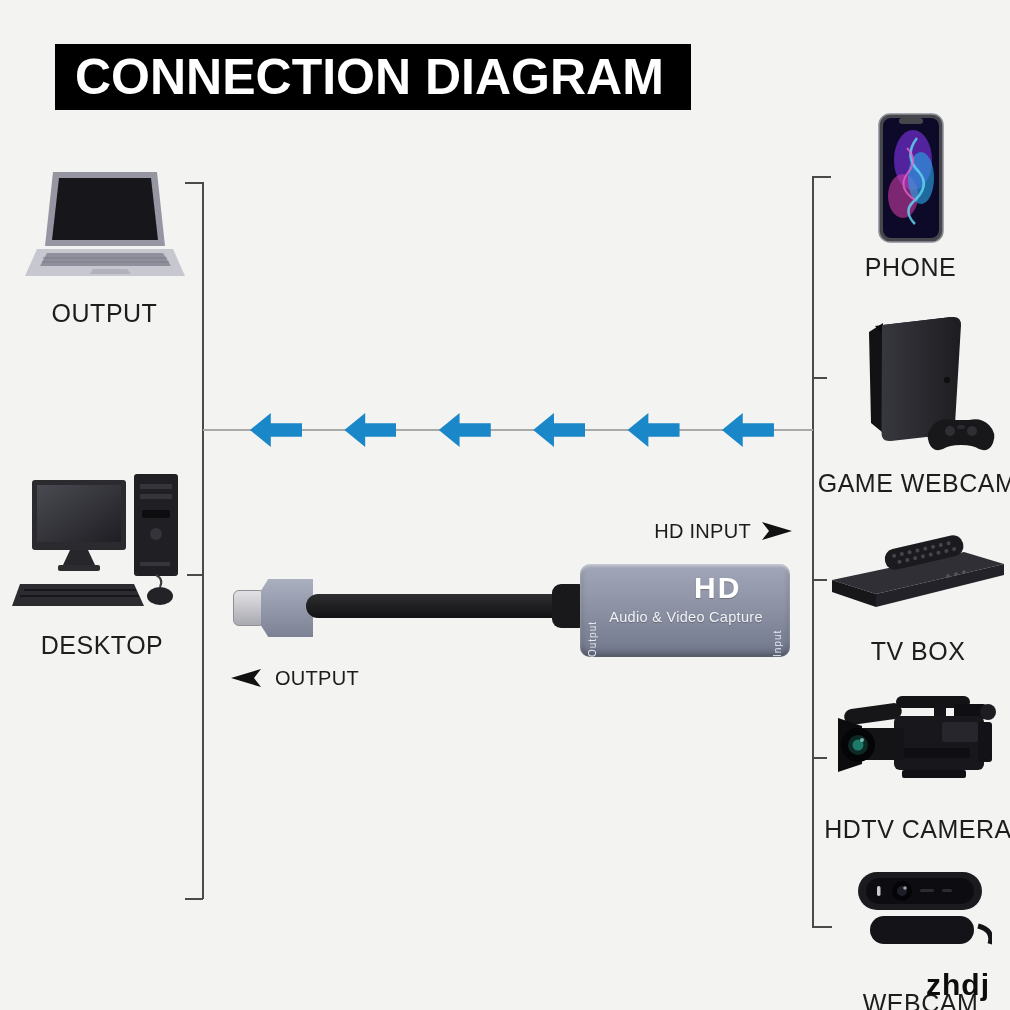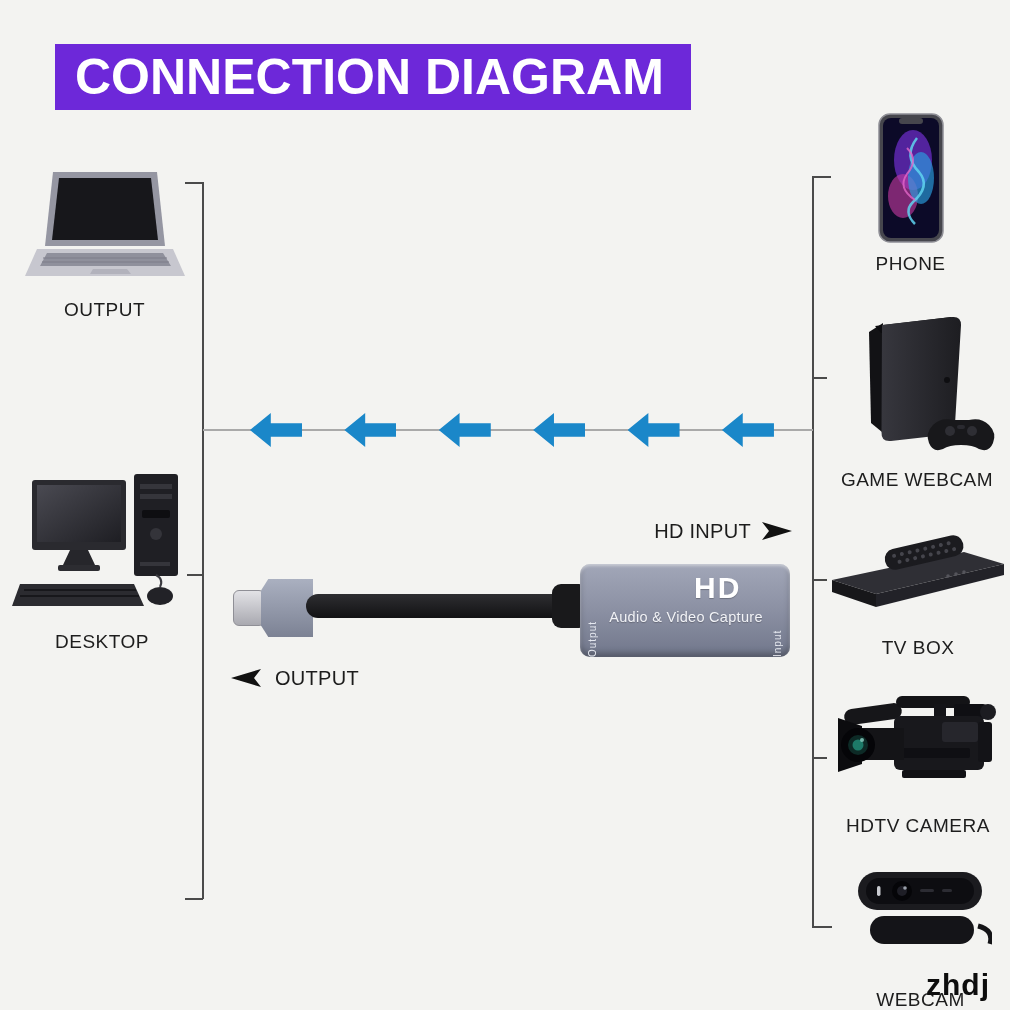--- a/index.html
+++ b/index.html
@@ -26,21 +26,21 @@
     position:absolute;left:250px;top:412px;width:524px;height:36px;
     display:flex;justify-content:space-between;align-items:center;
   }
   .flow-arrow{
     width:52px;height:34px;
     clip-path:polygon(0 50%,40% 0,40% 30%,100% 30%,100% 70%,40% 70%,40% 100%);
   }
   
   .dev{position:absolute;display:flex;flex-direction:column;align-items:center;}
   .dev-label{
-    margin-top:9px;font-size:19px;color:#1d1d1d;letter-spacing:0.5px;
+    margin-top:9px;font-size:25px;color:#1d1d1d;letter-spacing:0.5px;
     text-align:center;white-space:nowrap;
   }
   .dev svg{display:block;}
   
   .usb-tip{
     position:absolute;left:233px;top:590px;width:32px;height:36px;
     background:linear-gradient(180deg,#e2e2e6,#a9a9b0);
     border:1px solid #8f8f96;border-radius:6px;box-sizing:border-box;
   }
   .usb-housing{
@@ -93,21 +93,21 @@
   .watermark{
     position:absolute;right:20px;bottom:8px;font-size:30px;font-weight:bold;
     color:#0d0d0d;letter-spacing:1px;
   }
 </style>
 </head>
 <body>
 
 <div id="stage">
 
-  <div class="banner" style="background: #6d28d9;">
+  <div class="banner" style="background: #000000;">
     <span class="banner-text">CONNECTION DIAGRAM</span>
   </div>
 
   <div class="line v-line" style="left:202px;top:182px;height:717px;"></div>
   <div class="line h-line" style="left:185px;top:182px;width:18px;"></div>
   <div class="line h-line" style="left:187px;top:574px;width:16px;"></div>
   <div class="line h-line" style="left:185px;top:898px;width:18px;"></div>
 
   <div class="line v-line" style="left:812px;top:176px;height:751px;"></div>
   <div class="line h-line" style="left:812px;top:176px;width:19px;"></div>

